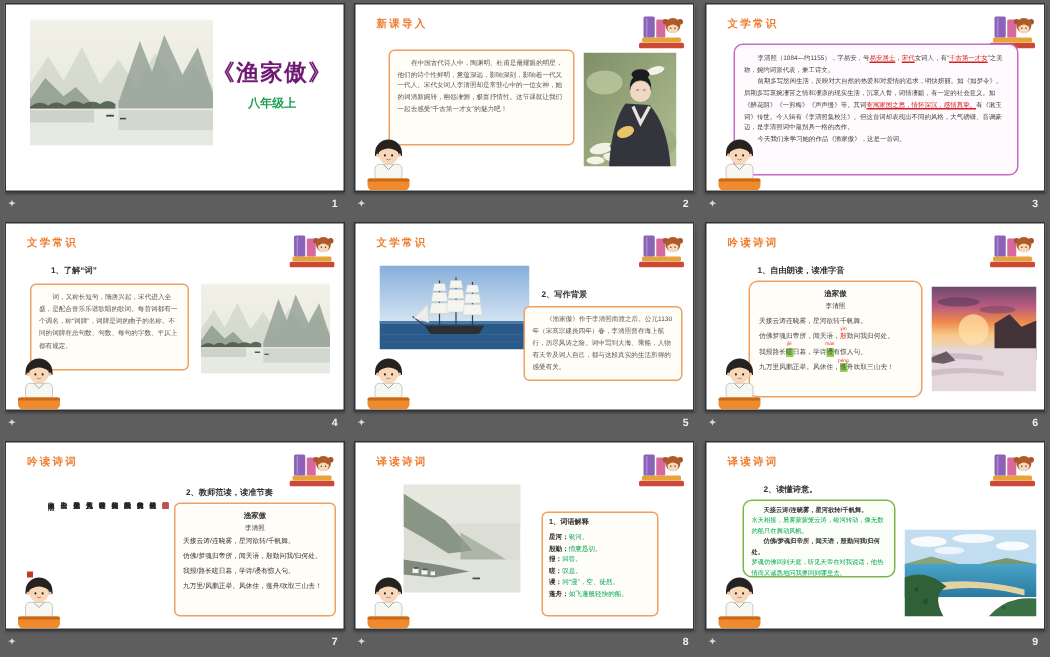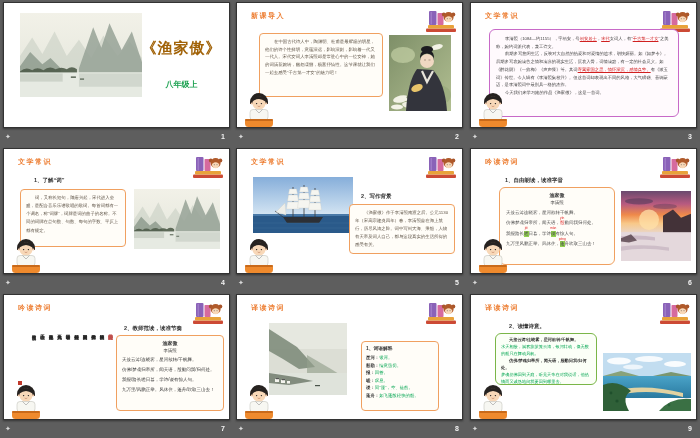--- a/index.html
+++ b/index.html
@@ -14,22 +14,22 @@
   .star{font-size:7px;color:#d8d8d8;line-height:1;cursor:default;}
   .num{font-size:7px;color:#f2f2f2;font-weight:bold;}
   .hdr{position:absolute;left:14px;top:8px;font-size:7px;font-weight:bold;color:#ed7d31;letter-spacing:1.5px;}
   .deco{position:absolute;right:6px;top:5px;width:30px;height:27px;}
   .boy{position:absolute;left:5px;top:86px;width:34px;height:38px;}
   .heading{position:absolute;font-size:5.5px;font-weight:bold;color:#333;}
   .box{position:absolute;border:1px solid #f0a060;border-radius:4px;background:#fffdf8;color:#5f5548;}
   
   .s1-img{position:absolute;left:16px;top:10px;width:122px;height:84px;}
   .s1-title{position:absolute;left:132px;right:2px;top:36px;text-align:center;font-size:15px;font-weight:bold;
-    color:#a16207;font-family:"Liberation Serif","DejaVu Serif",serif;letter-spacing:1px;}
-  .s1-sub{position:absolute;left:132px;right:2px;top:76px;text-align:center;font-size:8px;font-weight:bold;color:#18a04e;}
+    color:#701a75;font-family:"Liberation Serif","DejaVu Serif",serif;letter-spacing:1px;}
+  .s1-sub{position:absolute;left:132px;right:2px;top:60px;text-align:center;font-size:8px;font-weight:bold;color:#18a04e;}
   .s1-footer{position:absolute;left:0;right:0;top:106px;text-align:center;font-size:8.5px;font-weight:bold;color:#a03823;}
   
   .s2-box{left:22px;top:30px;width:124px;height:64px;padding:4px 5px;font-size:4.4px;line-height:1.75;}
   .s2-box p{margin:0;text-indent:9px;}
   .s2-img{position:absolute;left:152px;top:32px;width:62px;height:76px;}
   
   .s3-box{left:18px;top:26px;width:190px;height:88px;border-color:#c86ac8;border-radius:6px;
     padding:5px 6px;font-size:4.3px;line-height:1.8;color:#444;background:#fffafd;}
   .s3-box p{margin:0;text-indent:9px;}
   .ru{color:#d02020;text-decoration:underline;}

